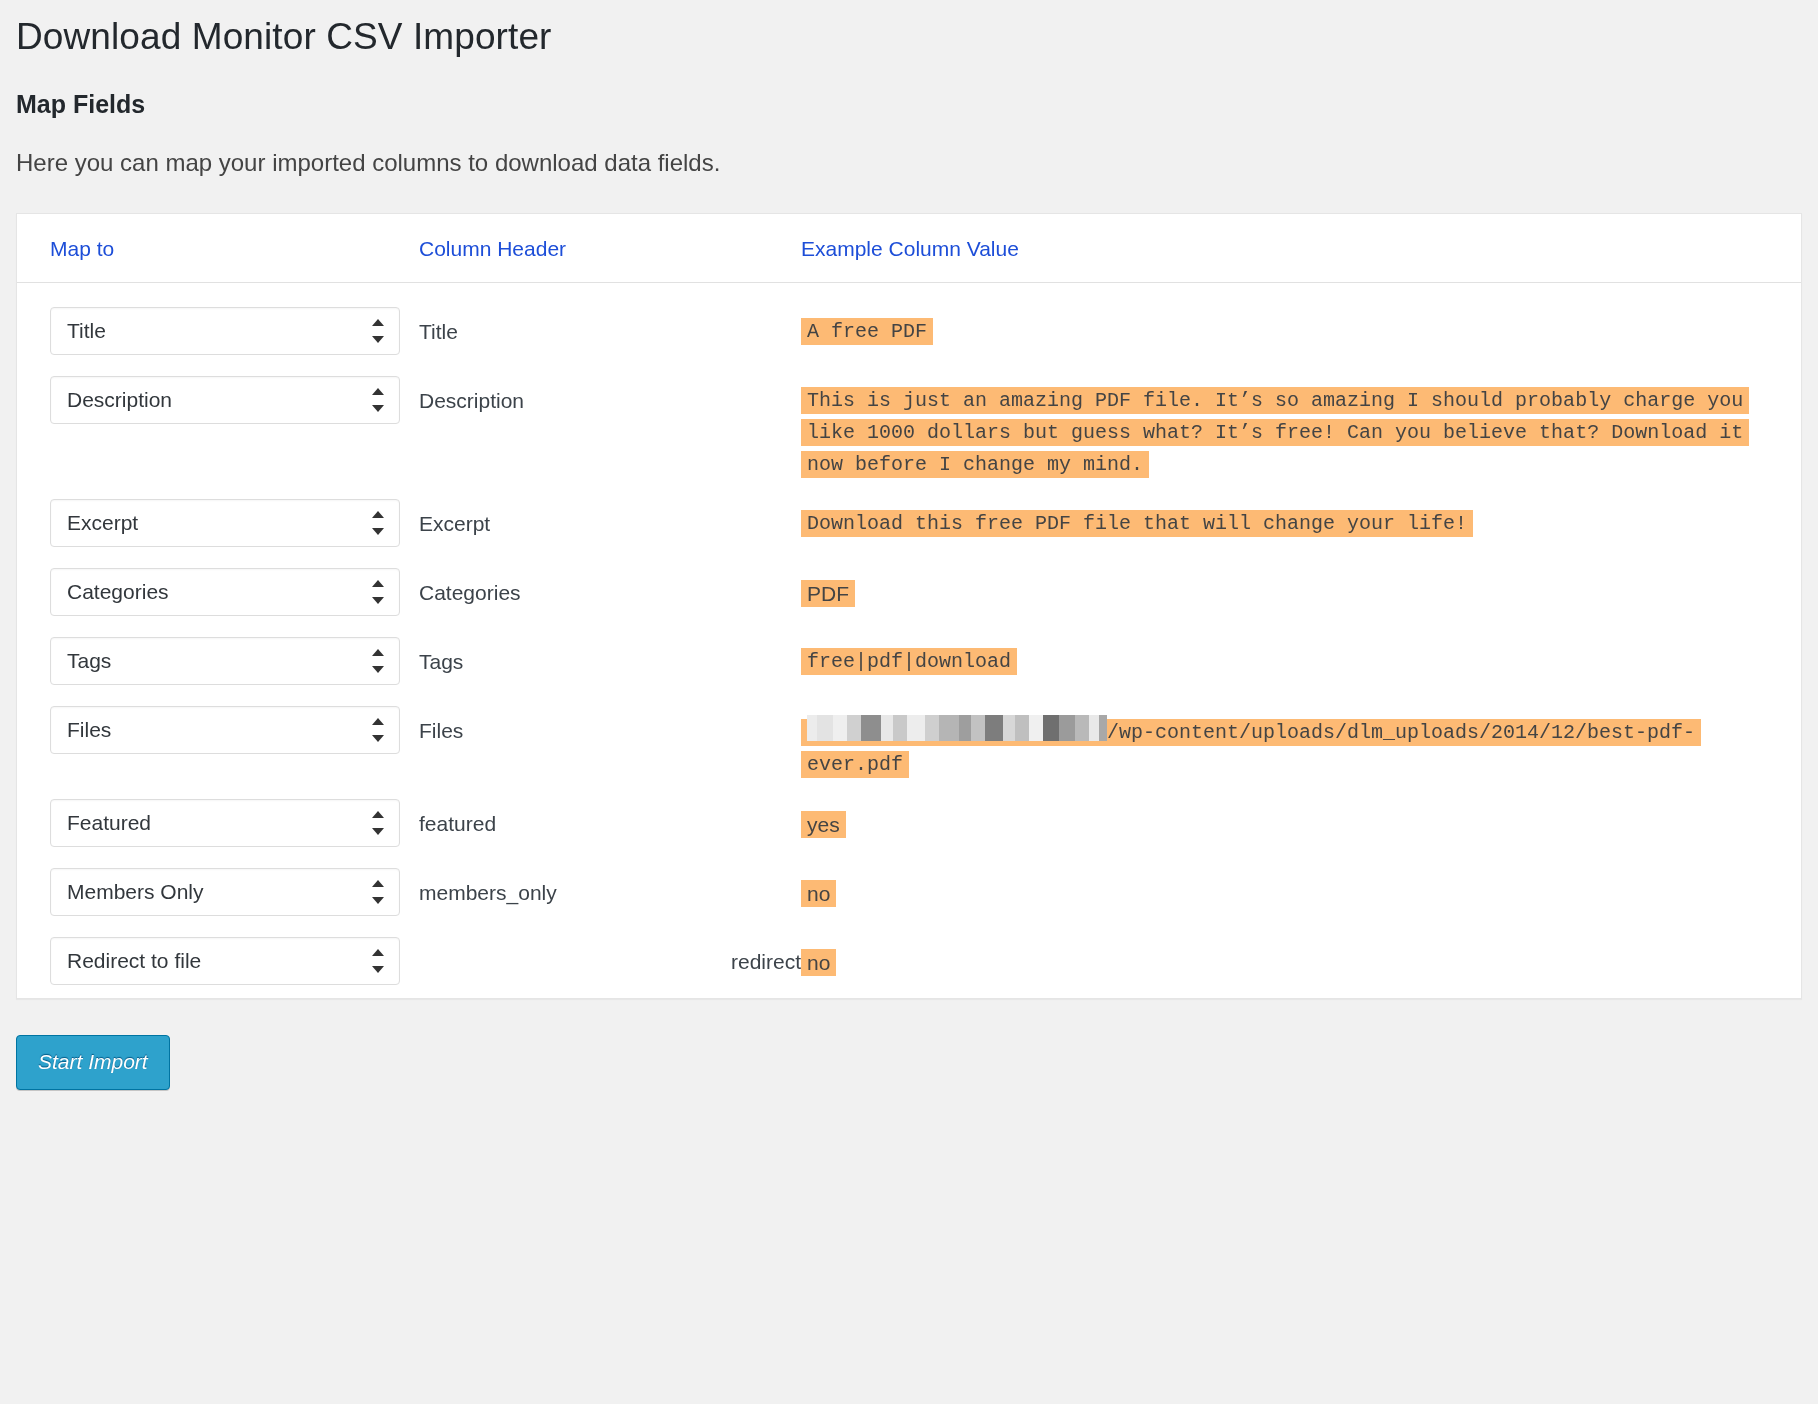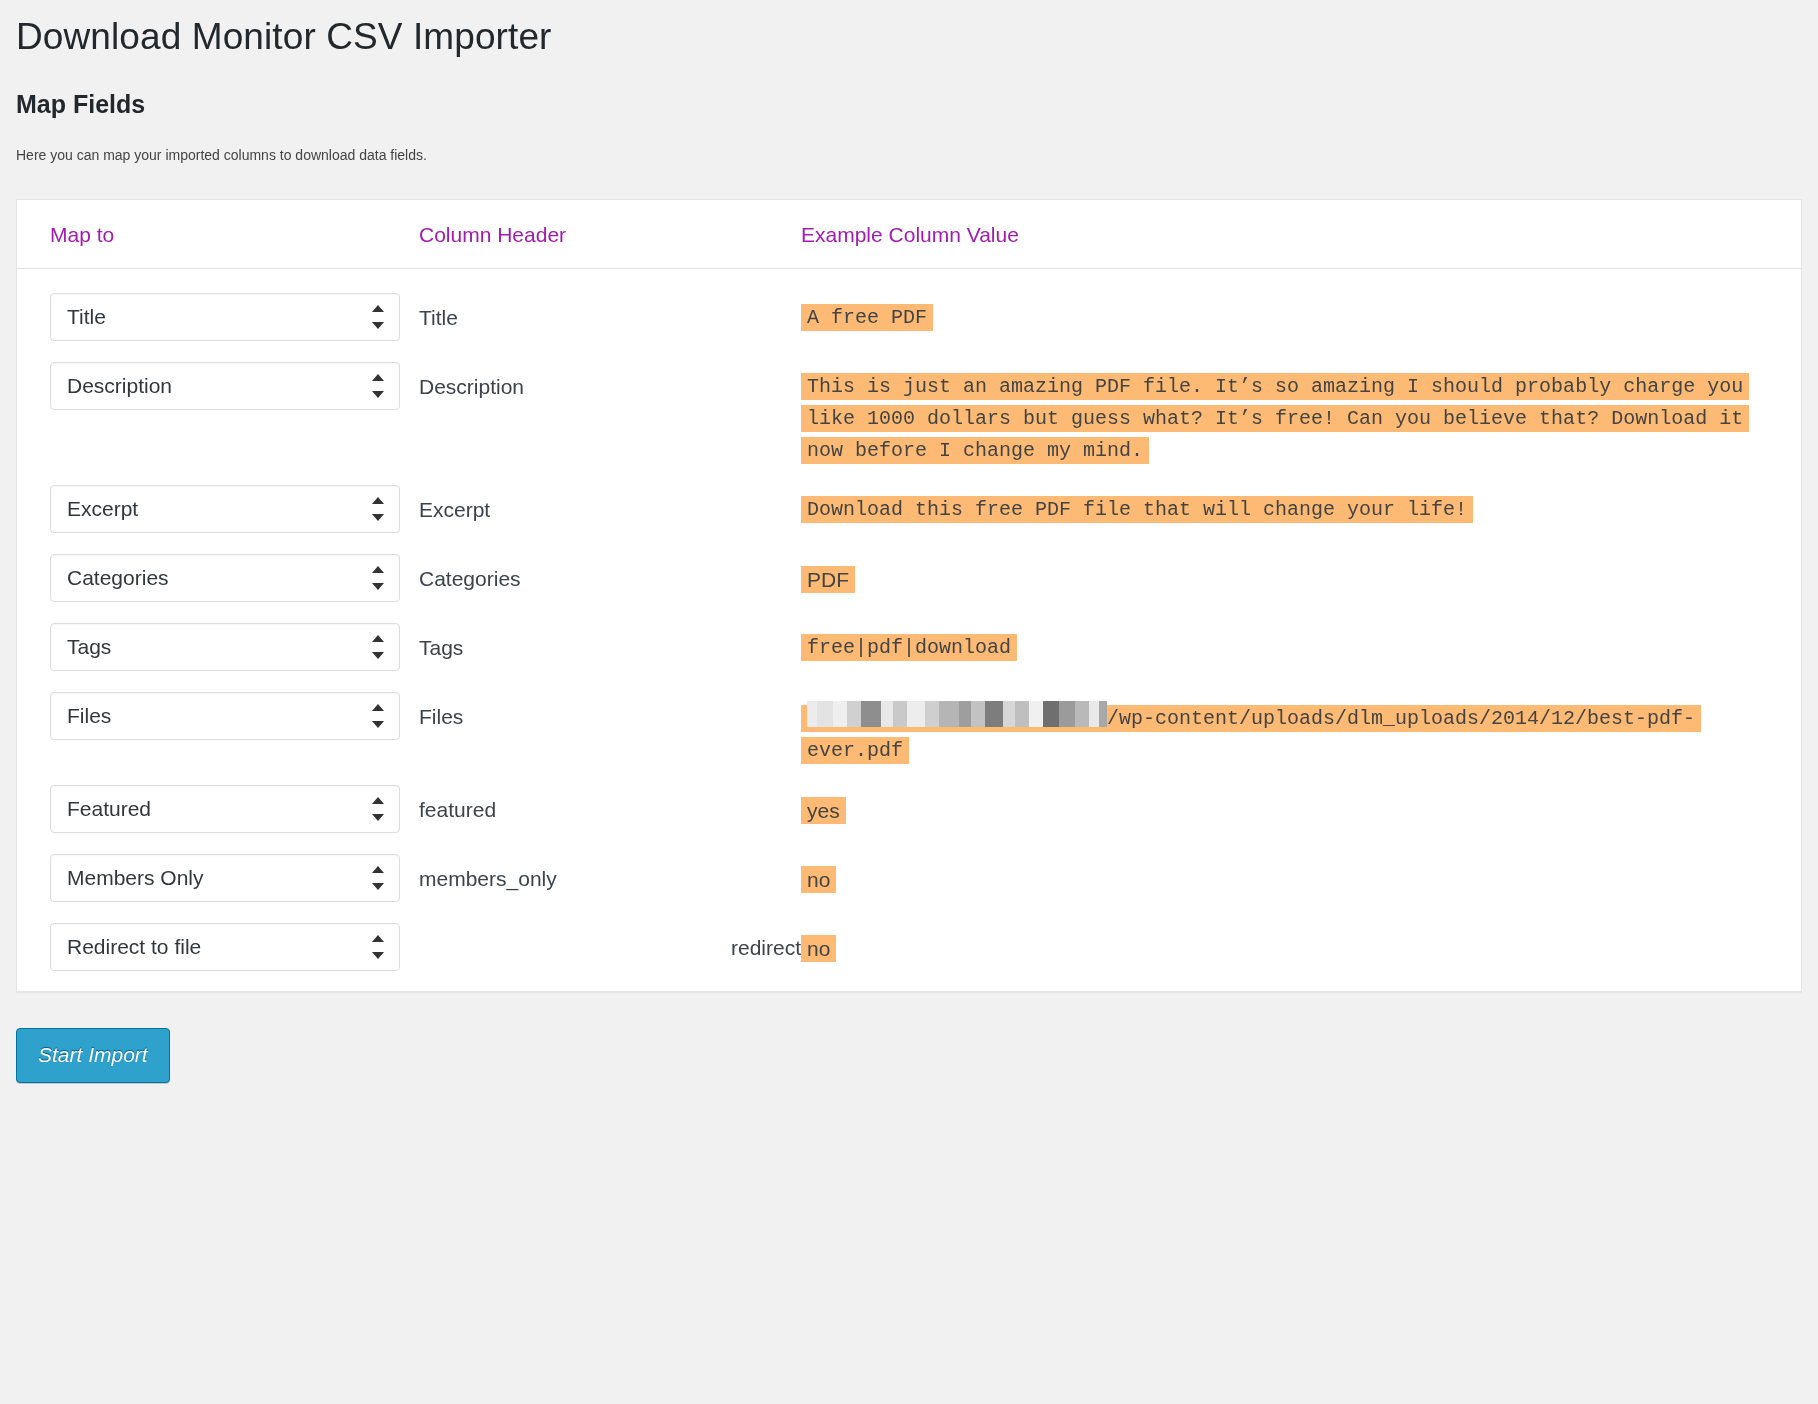--- a/index.html
+++ b/index.html
@@ -31,21 +31,21 @@
   }
   .section-title {
     font-size: 25px;
     font-weight: 700;
     color: #23282d;
     margin: 0;
     padding: 23px 0 0 0;
     line-height: 1.2;
   }
   .intro {
-    font-size: 14px;
+    font-size: 24px;
     color: #444;
     margin: 0;
     padding: 27px 0 0 0;
     line-height: 1.4;
   }
 
   
   .panel {
     margin-top: 33px;
     background: #fff;
@@ -59,21 +59,21 @@
     table-layout: fixed;
   }
   table.map-table col.c1 { width: 402px; }
   table.map-table col.c2 { width: 382px; }
   table.map-table col.c3 { width: auto; }
 
   thead th {
     text-align: left;
     font-size: 21px;
     font-weight: 400;
-    color: #a21caf;
+    color: #1d4ed8;
     padding: 23px 0 21px 0;
     border-bottom: 1px solid #e1e1e1;
     vertical-align: bottom;
   }
   thead th.th1 { padding-left: 33px; }
 
   tbody td {
     vertical-align: top;
     padding: 0;
     border: none;
@@ -310,21 +310,21 @@
                   <i class="dn"></i>
                 </span></div></td>
             <td style="padding-top: 17px;">
               <span class="col-header-text">members_only</span>
             </td>
             <td class="example-cell" style="padding-top: 17px;">
               <div class="example-block"><span class="example-val sans">no</span></div>
             </td>
           </tr>
           <tr>
-            <td class="td-map" style="padding-top: 17px; padding-bottom: 16px;"><div class="wp-select"><span class="sel-label">Redirect to file</span><span class="arrows">
+            <td class="td-map" style="padding-top: 17px; padding-bottom: 9px;"><div class="wp-select"><span class="sel-label">Redirect to file</span><span class="arrows">
                   <i class="up"></i>
                   <i class="dn"></i>
                 </span></div></td>
             <td style="padding-top: 17px; text-align: right;">
               <span class="col-header-text">redirect</span>
             </td>
             <td class="example-cell" style="padding-top: 17px;">
               <div class="example-block"><span class="example-val sans">no</span></div>
             </td>
           </tr>

